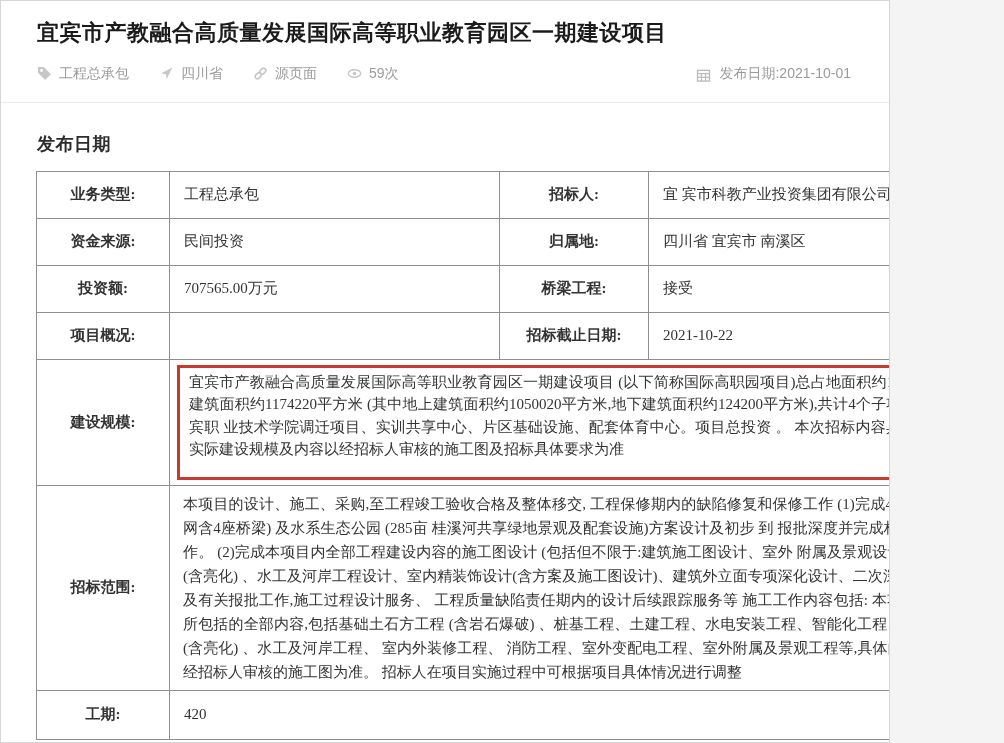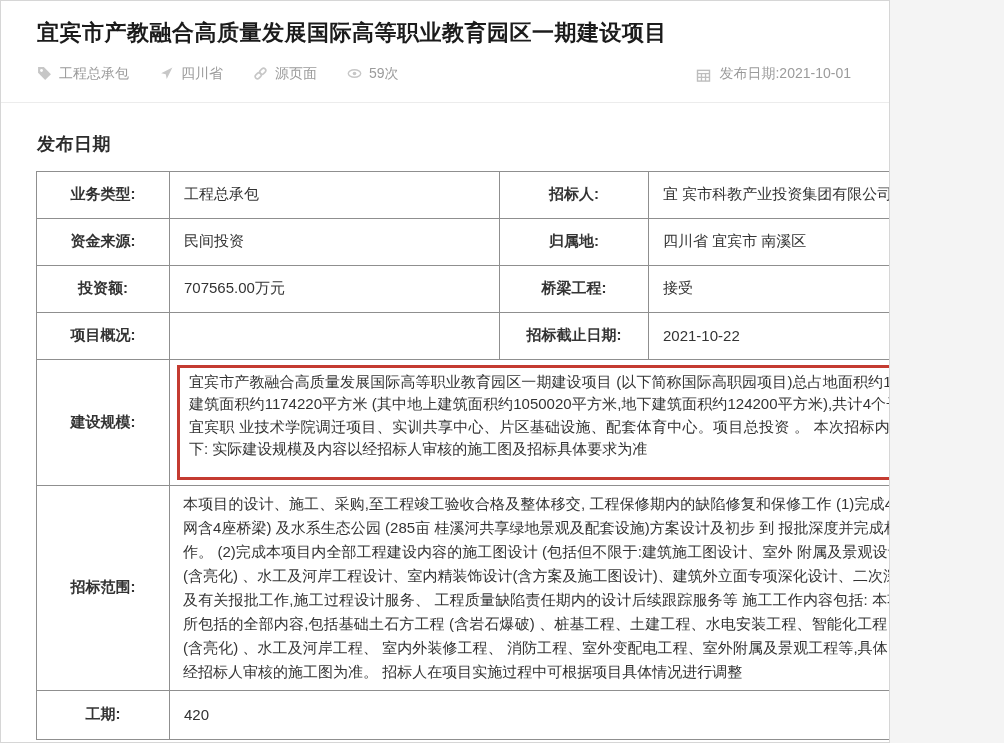--- a/index.html
+++ b/index.html
@@ -12,21 +12,21 @@
   .header { padding:17px 36px 0 36px; }
   .title { font-size:22px; font-weight:700; color:#1b1b1b; line-height:1.35; letter-spacing:.5px; }
   .meta { margin-top:17px; display:flex; align-items:center; color:#9b9b9b; font-size:14px; }
   .meta-left { display:flex; align-items:center; gap:30px; }
   .meta-item { display:flex; align-items:center; gap:7px; }
   .meta-right { margin-left:auto; display:flex; align-items:flex-end; gap:8px; margin-right:2px; }
   .ic { width:15px; height:15px; display:inline-block; flex:0 0 auto; }
   .divider { border-top:1px solid #ececec; margin-top:19px; }
   .section-title { margin:29px 36px 15px 36px; font-size:18px; font-weight:700; color:#2c2c2c; letter-spacing:.5px; }
   table.info { border-collapse:collapse; margin:0 35px; width:940px; table-layout:fixed; }
-  table.info td { border:1px solid #8f8f8f; color:#333333; font-size:15px; vertical-align:middle; word-break:break-all; }
+  table.info td { border:1px solid #8f8f8f; color:#333333; font-size:15px; vertical-align:middle; word-break:break-all;font-family:Liberation Serif, serif; }
   td.lbl { text-align:center; font-weight:700; color:#333; padding:0 6px; }
   td.val { padding:0 14px; }
   tr.r-s { height:47px; }
   tr.r-scale { height:116px; }
   tr.r-scope { height:192px; }
   tr.r-last { height:49px; }
   td.longtxt { padding:6px 13px; line-height:24px; text-align:justify; }
   td.scalecell { padding:5px 13px 5px 7px; }
   .red-box {
     border:3px solid var(--hl,#c43b31);

